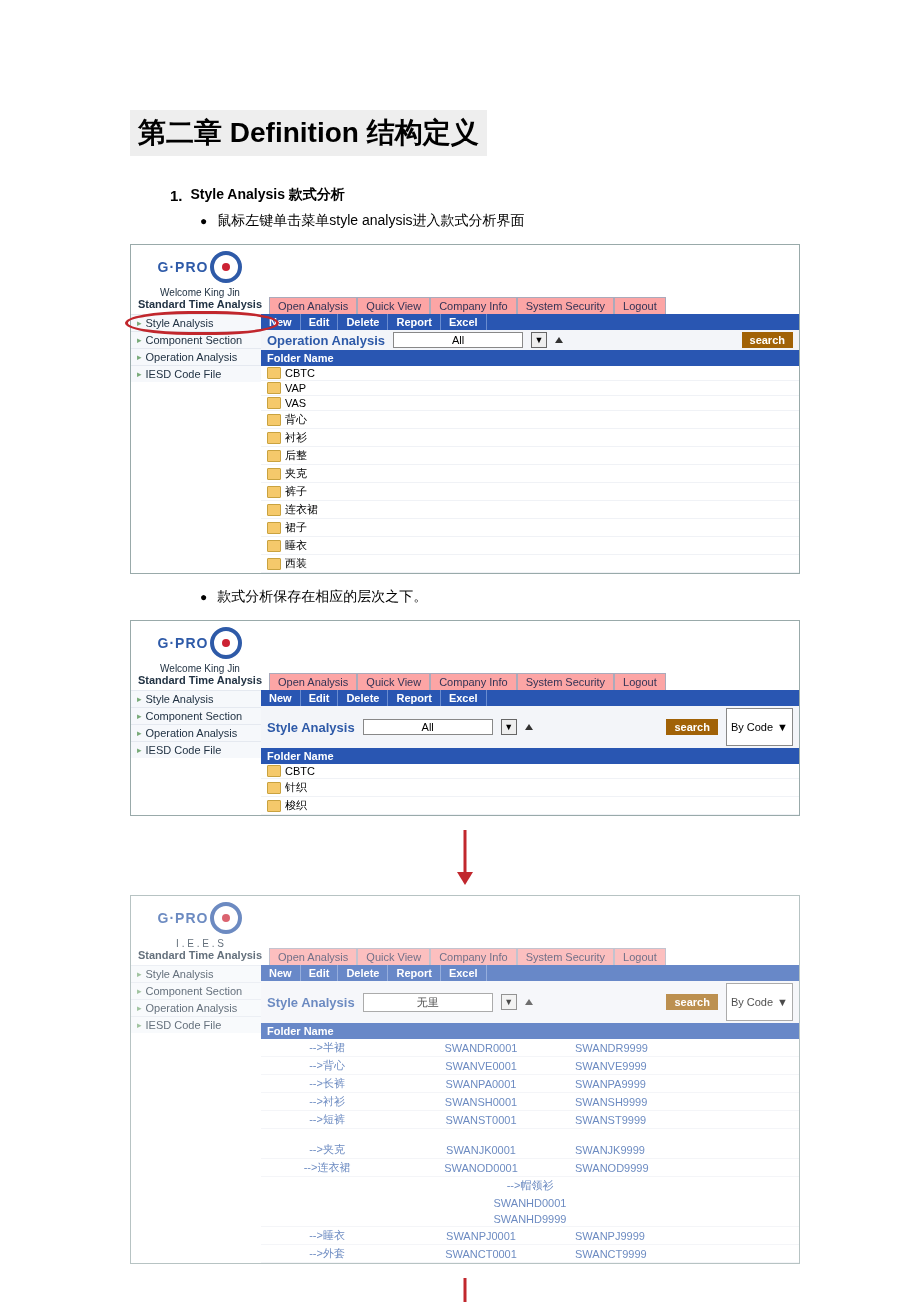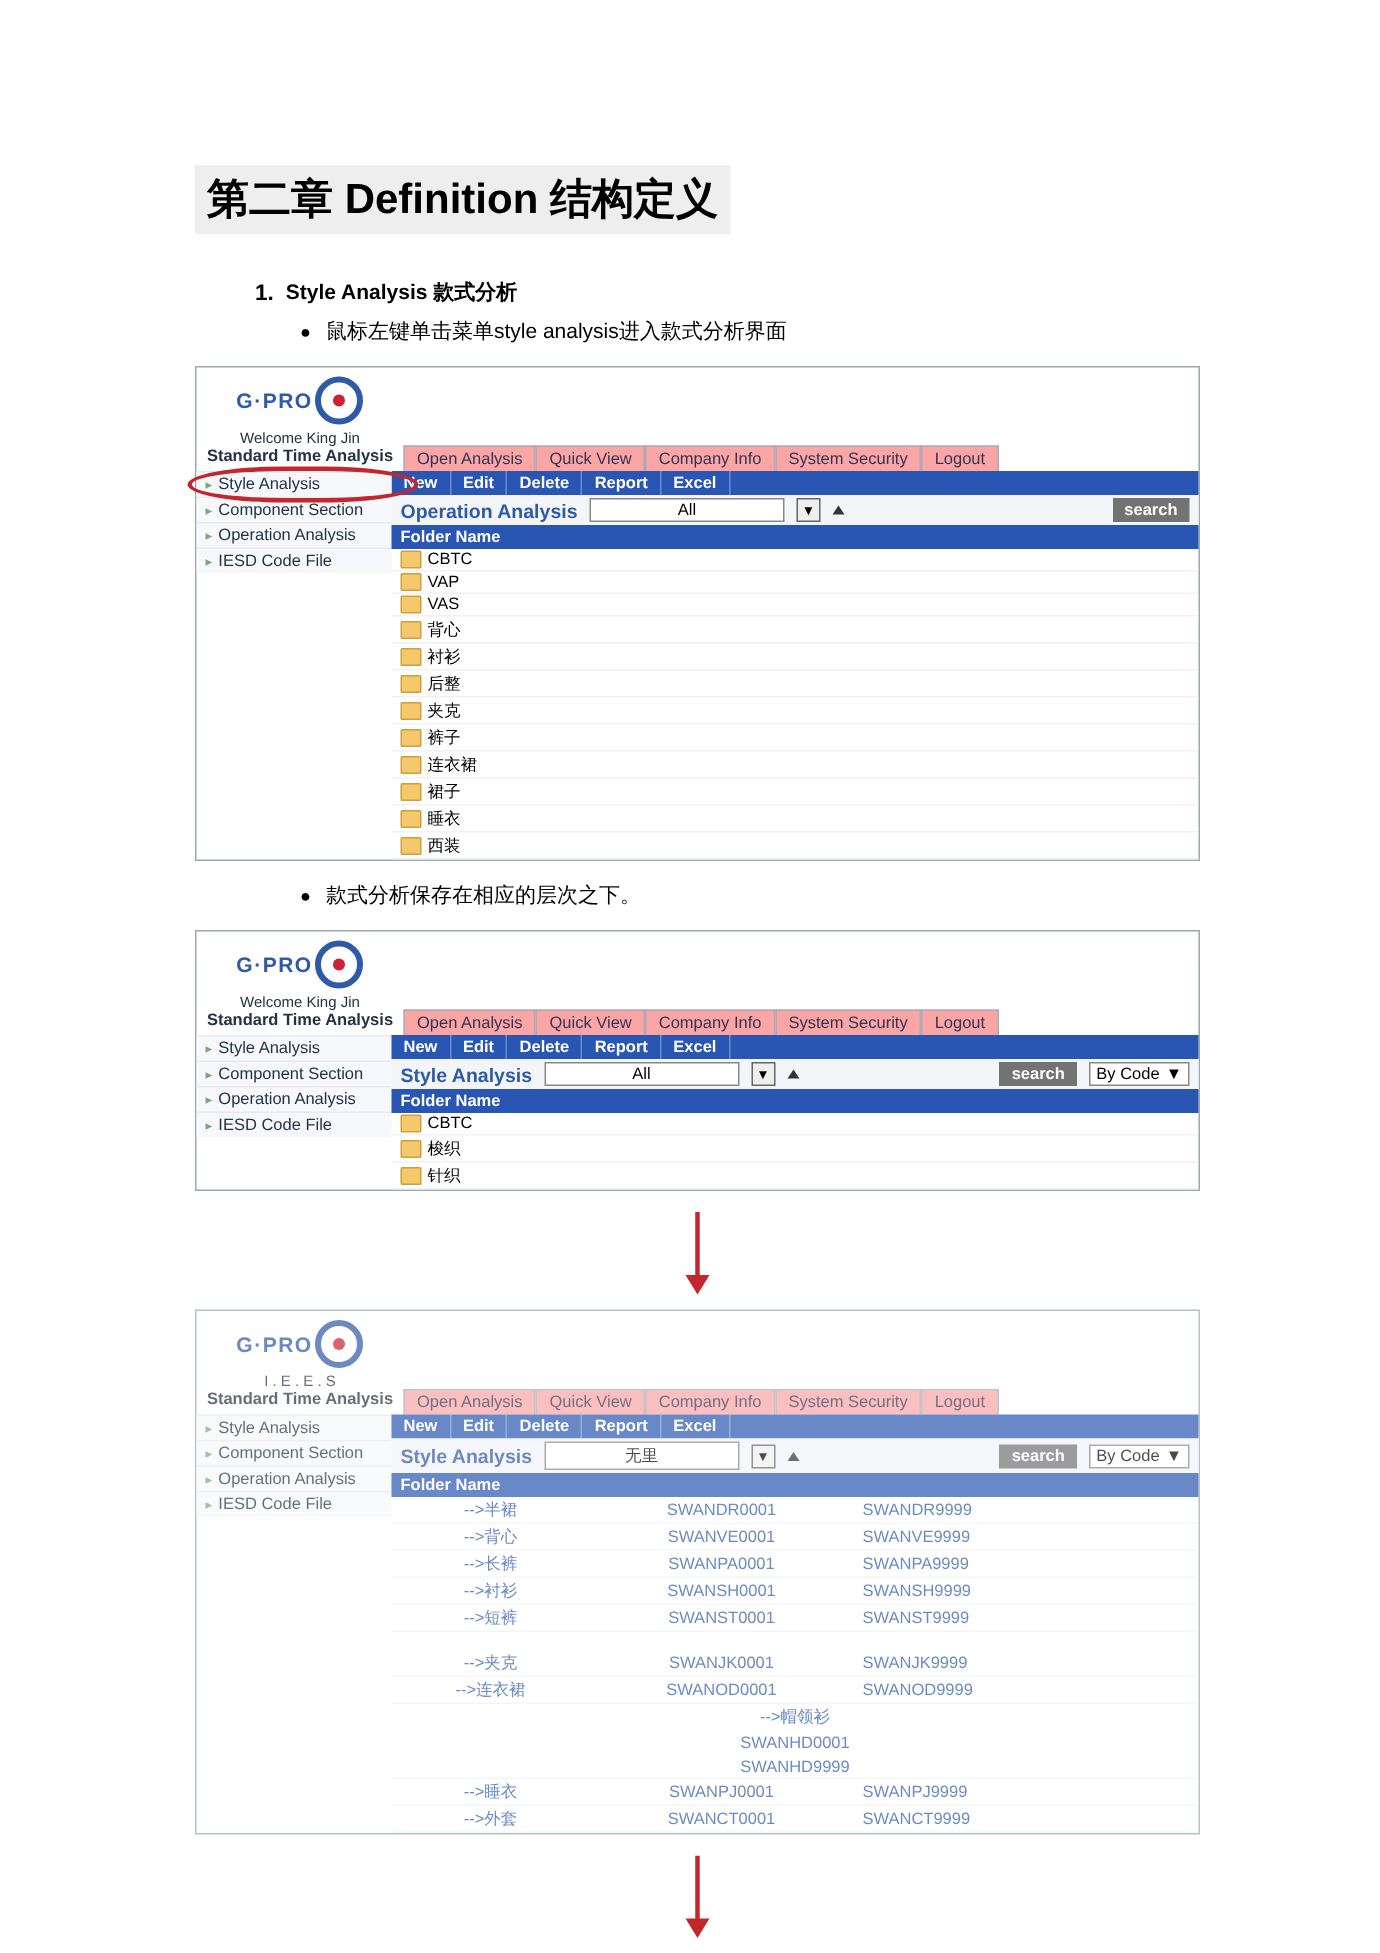--- a/index.html
+++ b/index.html
@@ -30,22 +30,22 @@
   .nav-item.hl { position:relative; }
   .nav-item.hl::before { content:""; position:absolute; left:-6px; top:-4px; right:-18px; bottom:-4px; border:3px solid #c1272d; border-radius:50%/60%; pointer-events:none; }
   .content { flex:1; display:flex; flex-direction:column; }
   .btnrow { display:flex; background:#2956b2; }
   .btn { padding:2px 8px; font-size:11px; color:#fff; border-right:1px solid #6a8cd0; font-weight:bold; }
   .headrow { display:flex; align-items:center; background:#f3f5f9; padding:2px 6px; gap:8px; }
   .headrow .title { color:#2e5aa8; font-weight:bold; font-size:13px; }
   .headrow .box { border:1px solid #888; background:#fff; padding:1px 4px; font-size:11px; min-width:120px; flex:0 0 auto; }
   .headrow .dd { width:14px; height:14px; border:1px solid #666; display:flex; align-items:center; justify-content:center; font-size:9px; background:#eee; }
   .headrow .tri { width:0;height:0;border-left:4px solid transparent;border-right:4px solid transparent;border-bottom:6px solid #333; }
-  .headrow .sbtn { margin-left:auto; background:#737373; color:#fff; padding:2px 8px; font-size:11px; font-weight:bold; }
-  .headrow .sortsel { border:1px solid #888; font-size:11px; padding:1px 4px; display:flex; align-items:center; gap:4px; background:#fff; }
+  .headrow .sbtn { margin-left:auto; background:#a16207; color:#fff; padding:2px 8px; font-size:11px; font-weight:bold; }
+  .headrow .sortsel { border:1px solid #888; font-size:11px; padding:12px 4px; display:flex; align-items:center; gap:4px; background:#fff; }
   .colhdr { background:#2956b2; color:#fff; font-size:11px; font-weight:bold; display:flex; }
   .colhdr span { padding:2px 6px; }
   .list { font-size:11px; }
   .li { display:flex; align-items:center; padding:1px 6px; gap:4px; border-bottom:1px solid #f0f2f6; }
   .fold { width:12px; height:10px; background:#f5c96b; border:1px solid #c9a23f; border-radius:1px; }
   .body-row { display:flex; }
   .arrow-down { display:flex; justify-content:center; margin:6px 0 10px; }
   .arrow-down svg { display:block; }
 </style>
 </head>
@@ -248,25 +248,25 @@
         <div class="colhdr">
             <span>Folder Name</span>
           </div>
         <div class="list" id="s2list">
             <div class="li">
               <span class="fold"></span>
               <span>CBTC</span>
             </div>
             <div class="li">
               <span class="fold"></span>
+              <span>针织</span>
+            </div>
+            <div class="li">
+              <span class="fold"></span>
               <span>梭织</span>
-            </div>
-            <div class="li">
-              <span class="fold"></span>
-              <span>针织</span>
             </div>
           </div>
       </div>
     </div>
   </div>
 
   <div class="arrow-down">
     <svg width="18" height="55">
         <line x1="9" y1="0" x2="9" y2="44" stroke="#c1272d" stroke-width="3"></line>
         <polygon points="1,42 17,42 9,55" fill="#c1272d"></polygon>

